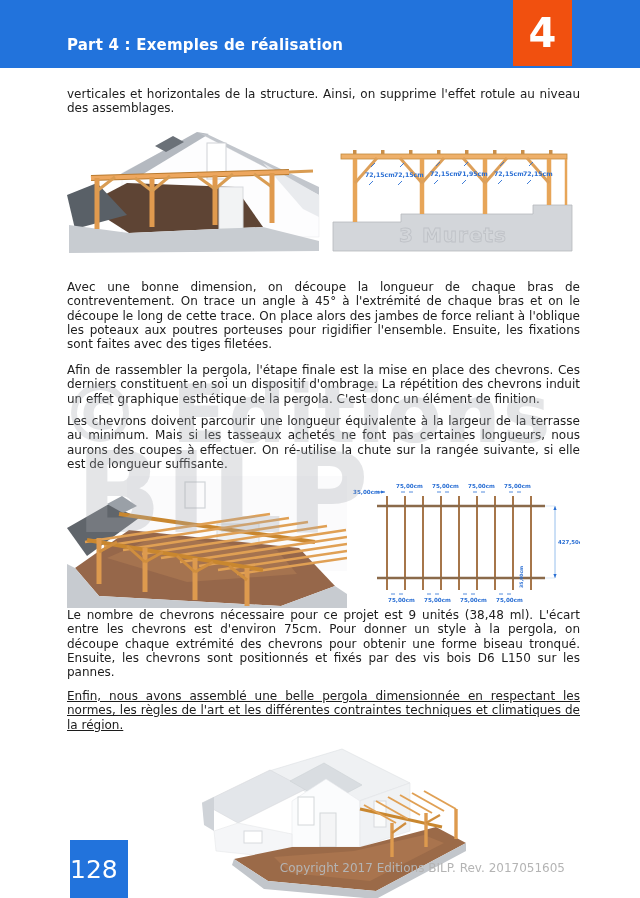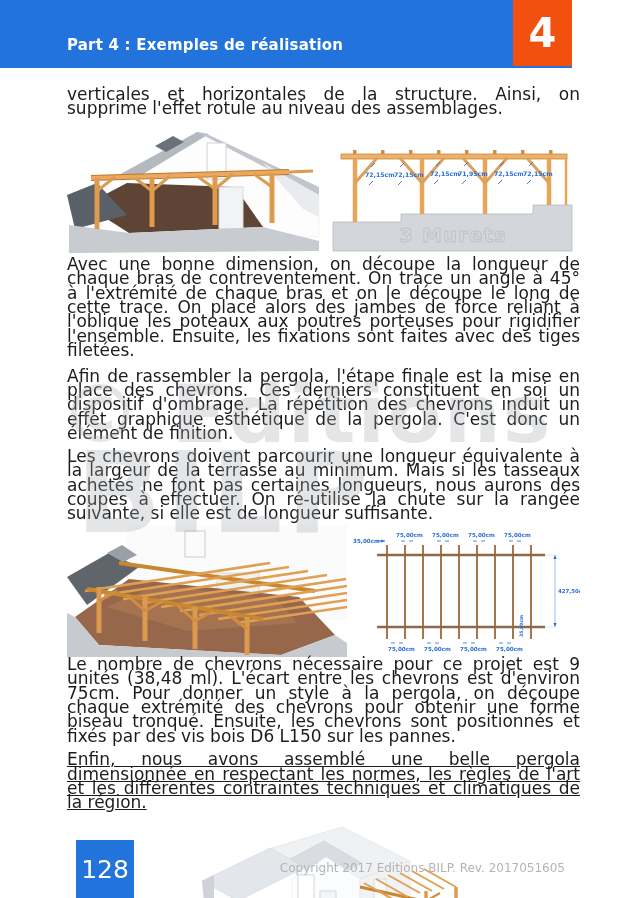--- a/index.html
+++ b/index.html
@@ -5,42 +5,42 @@
   * { margin:0; padding:0; box-sizing:border-box; }
   html,body { background:#ffffff; }
   .page {
     position:relative; width:640px; height:898px; margin:0 auto;
     background:#ffffff; overflow:hidden;
     font-family:"DejaVu Sans","Liberation Sans",sans-serif;
     color:#1f1f1f;
   }
   
   .header {
-    position:absolute; top:0; left:0; width:572px; height:68px;
+    position:absolute; top:0; left:0; width:640px; height:68px;
     background:#2273dc; z-index:4;
   }
   .header-title {
     position:absolute; left:67px; top:36px; color:#ffffff;
     font-size:15px; font-weight:700; letter-spacing:0.2px;
   }
   .chapter-box {
     position:absolute; left:513px; top:0; width:59px; height:66px;
     background:#f1500f; display:flex; align-items:center; justify-content:center;
   }
   .chapter-box span { color:#ffffff; font-size:40px; font-weight:700; line-height:1; }
   
   .content {
     position:absolute; top:68px; left:67px; width:513px; z-index:1;
   }
   .para {
     position:relative; z-index:3;
-    font-size:17px; line-height:14.4px; text-align:justify; color:#1c1c1c;
+    font-size:12px; line-height:14.4px; text-align:justify; color:#1c1c1c;
   }
   .p1 { margin-top:19px; }
-  .p2 { margin-top:0; }
+  .p2 { margin-top:23px; }
   .h2 {
     position:relative; z-index:3; margin-top:12px;
     color:#1a73d9; font-size:17.5px; font-weight:700;
   }
   .p3 { margin-top:11px; }
   .p4 { margin-top:8px; }
   .p5 { }
   .p6 { margin-top:9px;text-decoration:underline; }
   
   .figrow { display:flex; position:relative; z-index:1; }
@@ -64,21 +64,21 @@
     letter-spacing:2px; white-space:nowrap;
   }
   .wm2 {
     position:absolute; left:76px; top:428px;
     font-size:112px; font-weight:700; color:rgba(166,170,176,0.30);
     letter-spacing:4px;
   }
   
   .page-number-box {
     position:absolute; left:70px; top:840px; width:58px; height:58px;
-    background:#2273dc; z-index:4; display:flex; align-items:center; justify-content:center;margin-left:6px;
+    background:#2273dc; z-index:4; display:flex; align-items:center; justify-content:flex-start;
   }
   .page-number-box span { color:#ffffff; font-size:25px; font-weight:400; }
   .copyright {
     position:absolute; right:75px; top:861px; z-index:4;
     font-size:12px; color:#b4b4b4;
   }
   
   .dim-text { font-family:"DejaVu Sans","Liberation Sans",sans-serif; font-weight:700; fill:#2a6fd4; }
 </style>
 </head>

